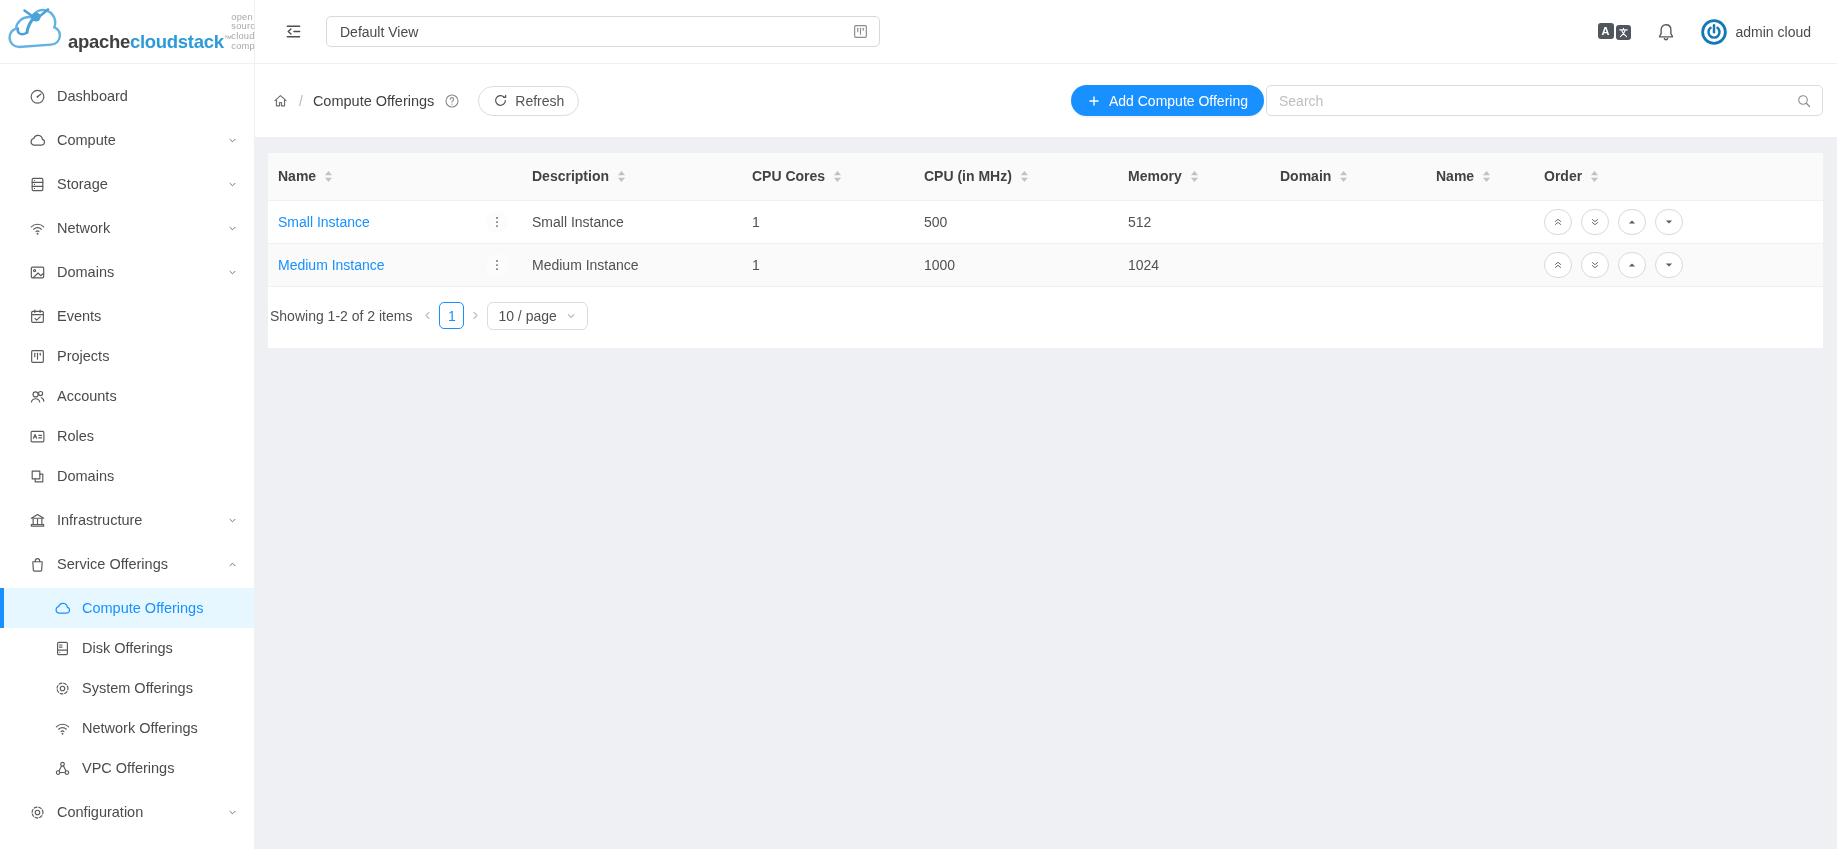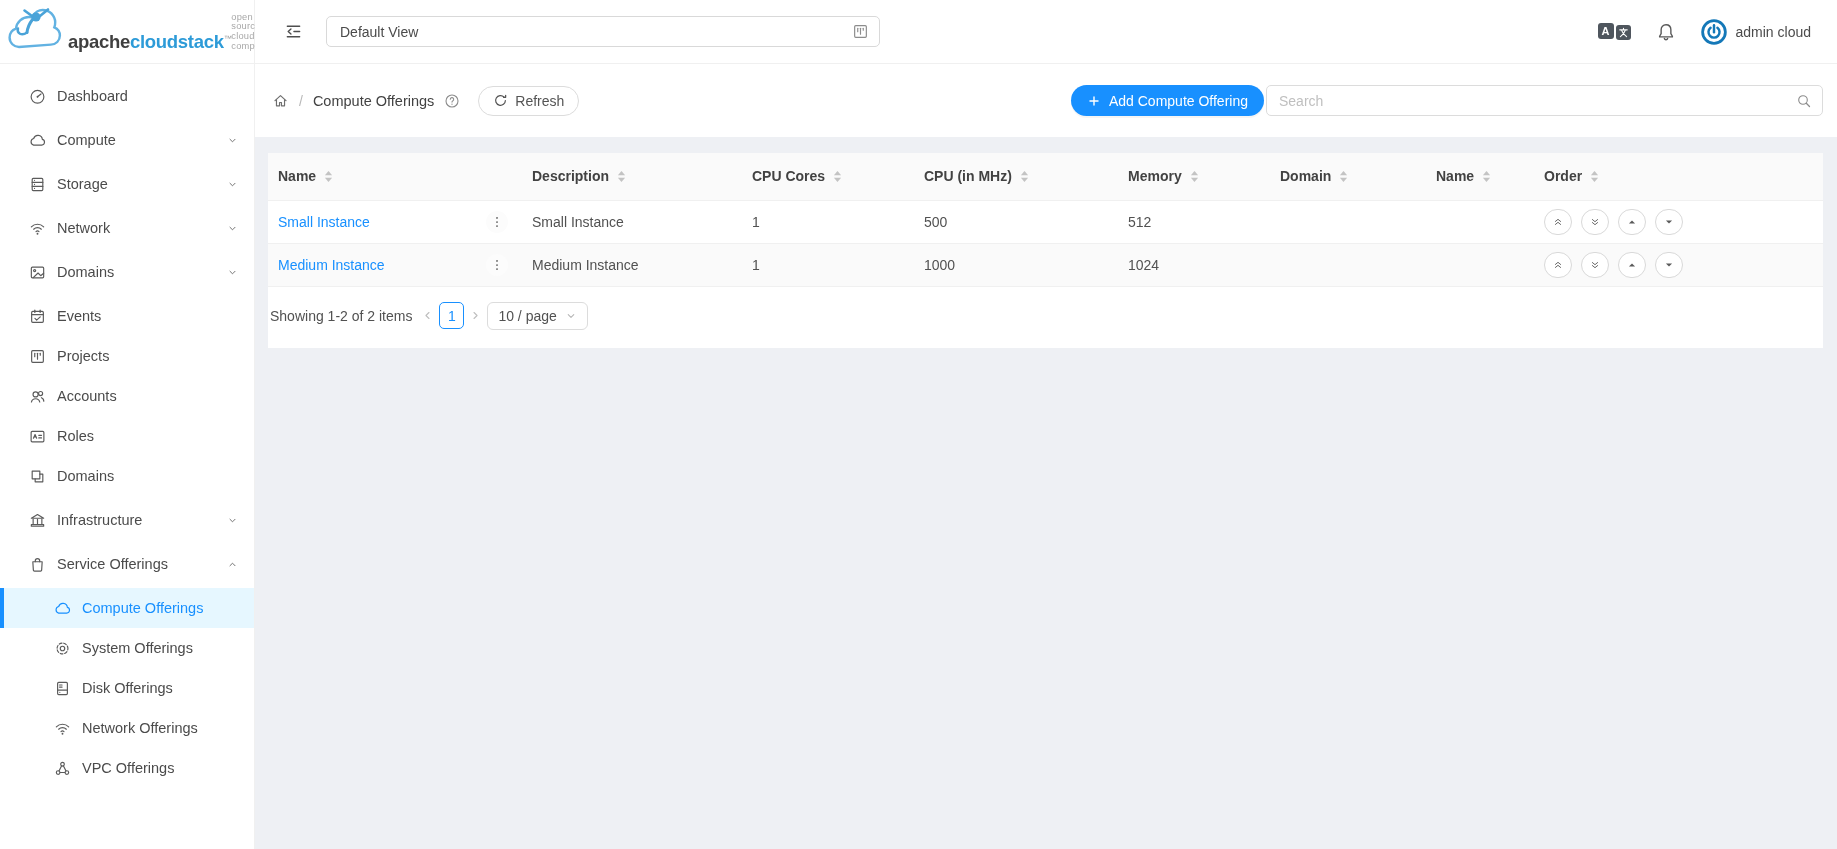--- a/index.html
+++ b/index.html
@@ -262,59 +262,73 @@
           <span class="ico" style="display: inline-flex;">
             <svg width="17" height="17" viewBox="0 0 16 16" fill="none" stroke="currentColor" stroke-width="1.1" stroke-linecap="round" stroke-linejoin="round">
               <path d="M4.3 12.3 h7.7 a2.7 2.7 0 0 0 .6 -5.3 A4.2 4.2 0 0 0 4.4 6.1 a3.2 3.2 0 0 0 -.1 6.2 z"></path>
             </svg>
           </span>
           <span>Compute Offerings</span>
         </div>
         <div class="mi sub">
           <span class="ico" style="display: inline-flex;">
             <svg width="17" height="17" viewBox="0 0 16 16" fill="none" stroke="currentColor" stroke-width="1.1" stroke-linecap="round" stroke-linejoin="round">
-              <circle cx="8" cy="8" r="2.1"></circle>
-              <circle cx="8" cy="8" r="5.1" stroke-dasharray="2.6 1.7" stroke-dashoffset="1.2"></circle>
-            </svg>
-          </span>
-          <span>System Offerings</span>
-        </div>
-        <div class="mi sub">
-          <span class="ico" style="display: inline-flex;">
-            <svg width="17" height="17" viewBox="0 0 16 16" fill="none" stroke="currentColor" stroke-width="1.1" stroke-linecap="round" stroke-linejoin="round">
               <rect x="3.4" y="2.2" width="9.2" height="11.6" rx="1"></rect>
               <line x1="3.4" y1="9.6" x2="12.6" y2="9.6"></line>
               <line x1="5.2" y1="4.7" x2="7.6" y2="4.7"></line>
               <line x1="5.2" y1="6.7" x2="7.6" y2="6.7"></line>
               <circle cx="5.5" cy="11.6" r="0.55" fill="currentColor" stroke="none"></circle>
             </svg>
           </span>
           <span>Disk Offerings</span>
         </div>
         <div class="mi sub">
           <span class="ico" style="display: inline-flex;">
             <svg width="17" height="17" viewBox="0 0 16 16" fill="none" stroke="currentColor" stroke-width="1.1" stroke-linecap="round" stroke-linejoin="round">
+              <circle cx="8" cy="8" r="2.1"></circle>
+              <circle cx="8" cy="8" r="5.1" stroke-dasharray="2.6 1.7" stroke-dashoffset="1.2"></circle>
+            </svg>
+          </span>
+          <span>System Offerings</span>
+        </div>
+        <div class="mi sub">
+          <span class="ico" style="display: inline-flex;">
+            <svg width="17" height="17" viewBox="0 0 16 16" fill="none" stroke="currentColor" stroke-width="1.1" stroke-linecap="round" stroke-linejoin="round">
               <path d="M2.2 6.4 a8.2 8.2 0 0 1 11.6 0"></path>
               <path d="M4.4 8.7 a5.1 5.1 0 0 1 7.2 0"></path>
               <path d="M6.6 10.9 a2 2 0 0 1 2.8 0"></path>
               <circle cx="8" cy="12.9" r="0.9" fill="currentColor" stroke="none"></circle>
             </svg>
           </span>
           <span>Network Offerings</span>
         </div>
         <div class="mi sub">
           <span class="ico" style="display: inline-flex;">
             <svg width="17" height="17" viewBox="0 0 16 16" fill="none" stroke="currentColor" stroke-width="1.1" stroke-linecap="round" stroke-linejoin="round">
               <circle cx="8" cy="4" r="1.7"></circle>
               <circle cx="3.9" cy="11.8" r="1.7"></circle>
               <circle cx="12.1" cy="11.8" r="1.7"></circle>
               <path d="M7.2 5.5 L4.7 10.3 M8.8 5.5 L11.3 10.3 M5.7 11.8 h4.6"></path>
             </svg>
           </span>
           <span>VPC Offerings</span>
+        </div>
+        <div class="mi group">
+          <span class="ico" style="display: inline-flex;">
+            <svg width="17" height="17" viewBox="0 0 16 16" fill="none" stroke="currentColor" stroke-width="1.1" stroke-linecap="round" stroke-linejoin="round">
+              <circle cx="8" cy="8" r="2.1"></circle>
+              <circle cx="8" cy="8" r="5.1" stroke-dasharray="2.6 1.7" stroke-dashoffset="1.2"></circle>
+            </svg>
+          </span>
+          <span>Configuration</span>
+          <span class="chev" style="display: inline-flex;">
+            <svg width="11" height="11" viewBox="0 0 16 16" fill="none" stroke="currentColor" stroke-width="1.1" stroke-linecap="round" stroke-linejoin="round">
+              <path d="M4.3 6.2 L8 9.9 L11.7 6.2" stroke-width="1.4"></path>
+            </svg>
+          </span>
         </div>
       </nav>
   </aside>
 
   <div class="main">
 
     <header class="topbar">
       <span class="fold" id="fold-icon">
           <span style="display: inline-flex;">
             <svg width="17" height="17" viewBox="0 0 16 16" fill="none" stroke="currentColor" stroke-width="1.1" stroke-linecap="round" stroke-linejoin="round">

